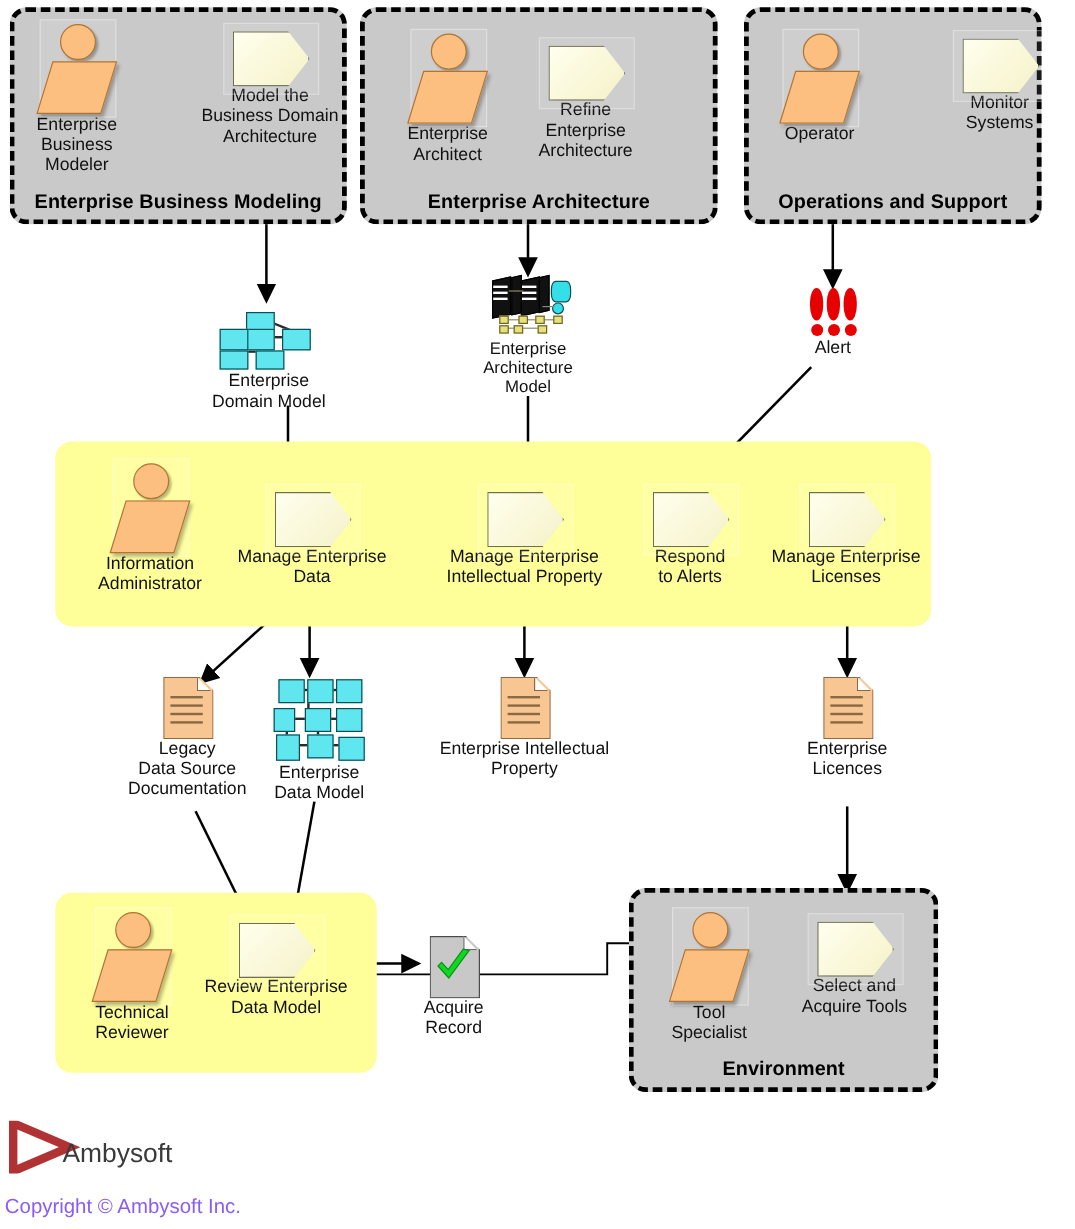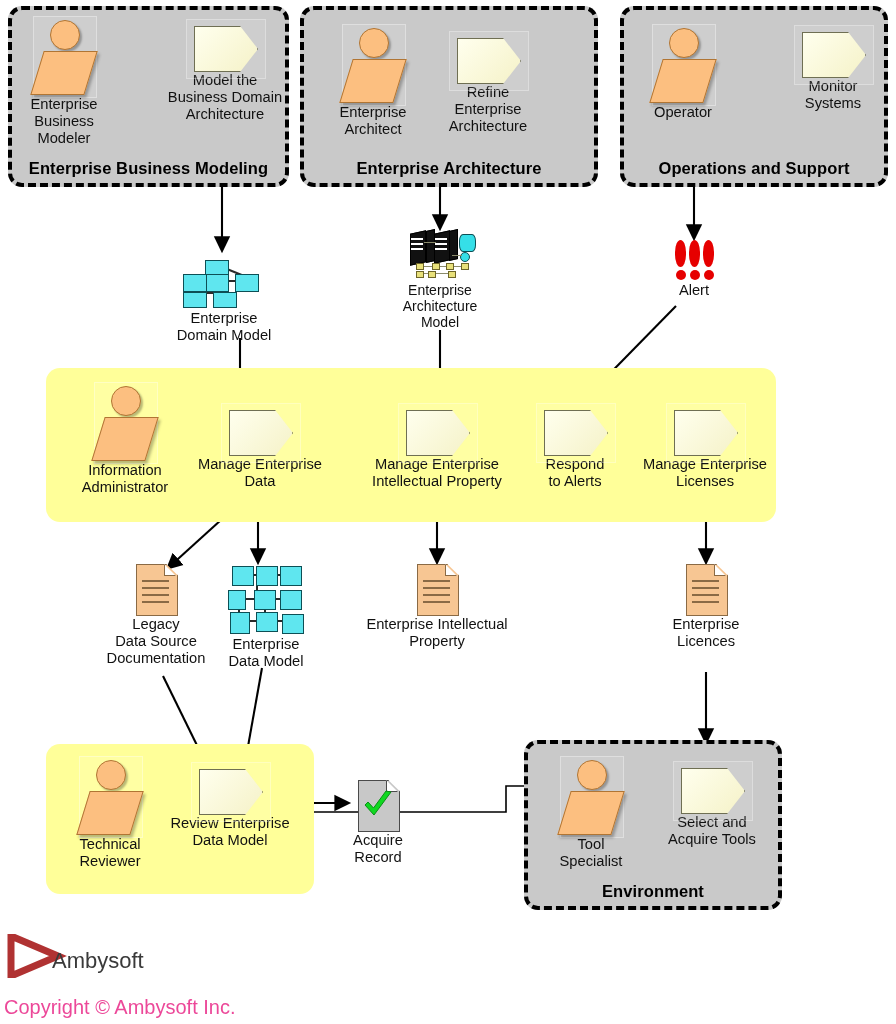--- a/index.html
+++ b/index.html
@@ -97,21 +97,21 @@
   .cyl{position:absolute;background:#35dfe8;border:1.5px solid #0d4f55;border-radius:4px/7px;}
   .cnode{position:absolute;background:#e8e07a;border:1px solid #6d6528;}
   .cwire{position:absolute;background:#8a8a6a;height:1px;}
 
   
   #footer-logo{position:absolute;left:6px;top:934px;width:260px;height:44px;}
   #logo-text{
     position:absolute;left:52px;top:948px;font-size:22px;color:#3a3a3a;
   }
   #copyright{
-    position:absolute;left:4px;top:996px;font-size:20px;color:#ec4899;
+    position:absolute;left:4px;top:996px;font-size:17px;color:#8b5cf6;
   }
 </style>
 </head>
 <body>
 
 <div id="canvas">
 
   <svg id="svg-layer" viewBox="0 0 896 1024" xmlns="http://www.w3.org/2000/svg">
     <defs>
       <marker id="ah" markerWidth="9" markerHeight="9" refX="6.5" refY="4.5" orient="auto" markerUnits="strokeWidth">
@@ -182,21 +182,21 @@
   <div class="node" style="left:440px;top:38px;width:96px;">
     <div class="node-art task">
       <div class="hl"></div>
         <div class="sh"></div>
     </div>
     <div class="cap">Refine
 Enterprise
 Architecture</div>
   </div>
 
-  <div class="phase-box" style="left:620px;top:6px;width:268px;height:181px;">
+  <div class="phase-box" style="left:620px;top:6px;width:248px;height:181px;">
     <div class="phase-title">Operations and Support</div>
   </div>
   <div class="node" style="left:786px;top:32px;width:94px;">
     <div class="node-art task">
       <div class="hl"></div>
         <div class="sh"></div>
     </div>
     <div class="cap">Monitor
 Systems</div>
   </div>

